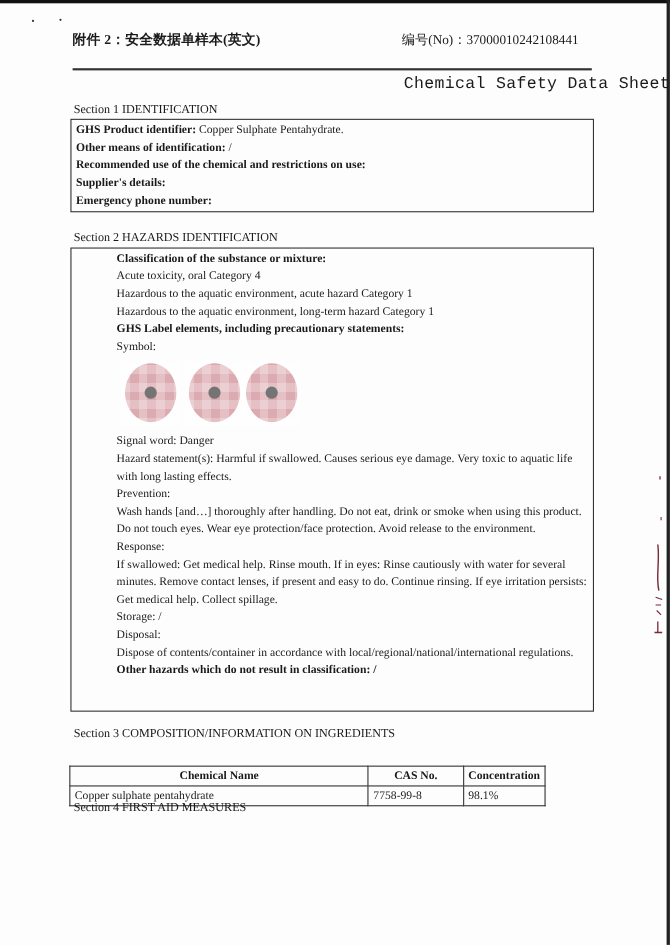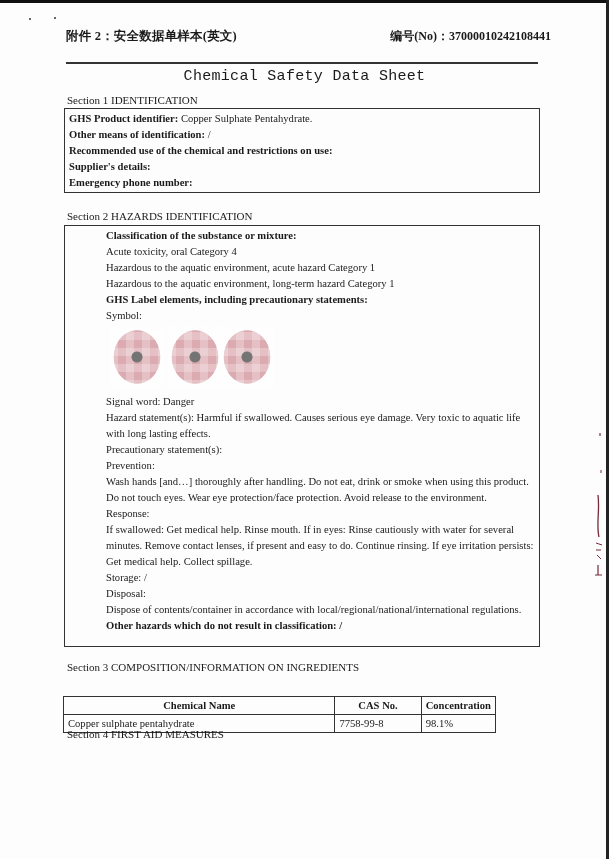--- a/index.html
+++ b/index.html
@@ -5,23 +5,23 @@
   html, body { margin: 0; padding: 0; }
   body {
     width: 609px; height: 859px; position: relative; overflow: hidden;
     background: #fdfdfd; color: #1a1a1a;
     font-family: "Liberation Serif", "DejaVu Serif", serif;
   }
   .top-edge { position: absolute; left: 0; top: 0; width: 609px; height: 3px; background: #111; }
   .right-edge { position: absolute; right: 0; top: 0; width: 3px; height: 859px; background: #222; }
   .dot { position: absolute; width: 2px; height: 2px; background: #333; border-radius: 1px; }
   .hdr-left { position: absolute; left: 66px; top: 28px; font-size: 12.5px; font-weight: bold; letter-spacing: 0.2px; }
-  .hdr-right { position: absolute; right: 58px; top: 28px; text-align: center; font-size: 12px; font-weight: bold; line-height: 17px; }
+  .hdr-right { position: absolute; right: 83px; top: 28px; text-align: center; font-size: 12px; font-weight: normal; line-height: 17px; }
   .rule { position: absolute; left: 66px; top: 62px; width: 472px; height: 2px; background: #333; }
-  .title { position: absolute; left: 0; width: 609px; top: 68px; text-align: center; font-family: "Liberation Mono", "DejaVu Sans Mono", monospace; font-size: 15px; letter-spacing: 0.3px; }
+  .title { position: absolute; left: 0; width: 609px; top: 68px; text-align: right; font-family: "Liberation Mono", "DejaVu Sans Mono", monospace; font-size: 15px; letter-spacing: 0.3px; }
   .sec-label { position: absolute; left: 67px; font-size: 11px; }
   .box { position: absolute; left: 64px; width: 476px; border: 1px solid #333; box-sizing: border-box; padding: 2px 4px; font-size: 10.6px; line-height: 16px; }
   .box .b { font-weight: bold; }
   .box p { margin: 0; }
   .symbols { height: 68px; position: relative; margin-top: 2px; }
   .pict { position: absolute; top: 0; width: 54px; height: 62px;
           background:
             radial-gradient(circle at 50% 50%, #666 0 5px, transparent 6px),
             repeating-linear-gradient(0deg, rgba(255,255,255,0.25) 0 8px, transparent 8px 16px),
             repeating-linear-gradient(90deg, rgba(255,255,255,0.25) 0 8px, transparent 8px 16px),
@@ -66,21 +66,20 @@
   <p>Hazardous to the aquatic environment, long-term hazard Category 1</p>
   <p class="b">GHS Label elements, including precautionary statements:</p>
   <p>Symbol:</p>
   <div class="symbols">
     <div class="pict" style="left:4px;"></div>
     <div class="pict" style="left:62px;"></div>
     <div class="pict" style="left:114px;"></div>
   </div>
   <p>Signal word: Danger</p>
   <p>Hazard statement(s): Harmful if swallowed. Causes serious eye damage. Very toxic to aquatic life with long lasting effects.</p>
-  <p>Precautionary statement(s):</p>
   <p>Prevention:</p>
   <p>Wash hands [and…] thoroughly after handling. Do not eat, drink or smoke when using this product. Do not touch eyes. Wear eye protection/face protection. Avoid release to the environment.</p>
   <p>Response:</p>
   <p>If swallowed: Get medical help. Rinse mouth. If in eyes: Rinse cautiously with water for several minutes. Remove contact lenses, if present and easy to do. Continue rinsing. If eye irritation persists: Get medical help. Collect spillage.</p>
   <p>Storage: /</p>
   <p>Disposal:</p>
   <p>Dispose of contents/container in accordance with local/regional/national/international regulations.</p>
   <p class="b">Other hazards which do not result in classification: /</p>
 </div>
 

